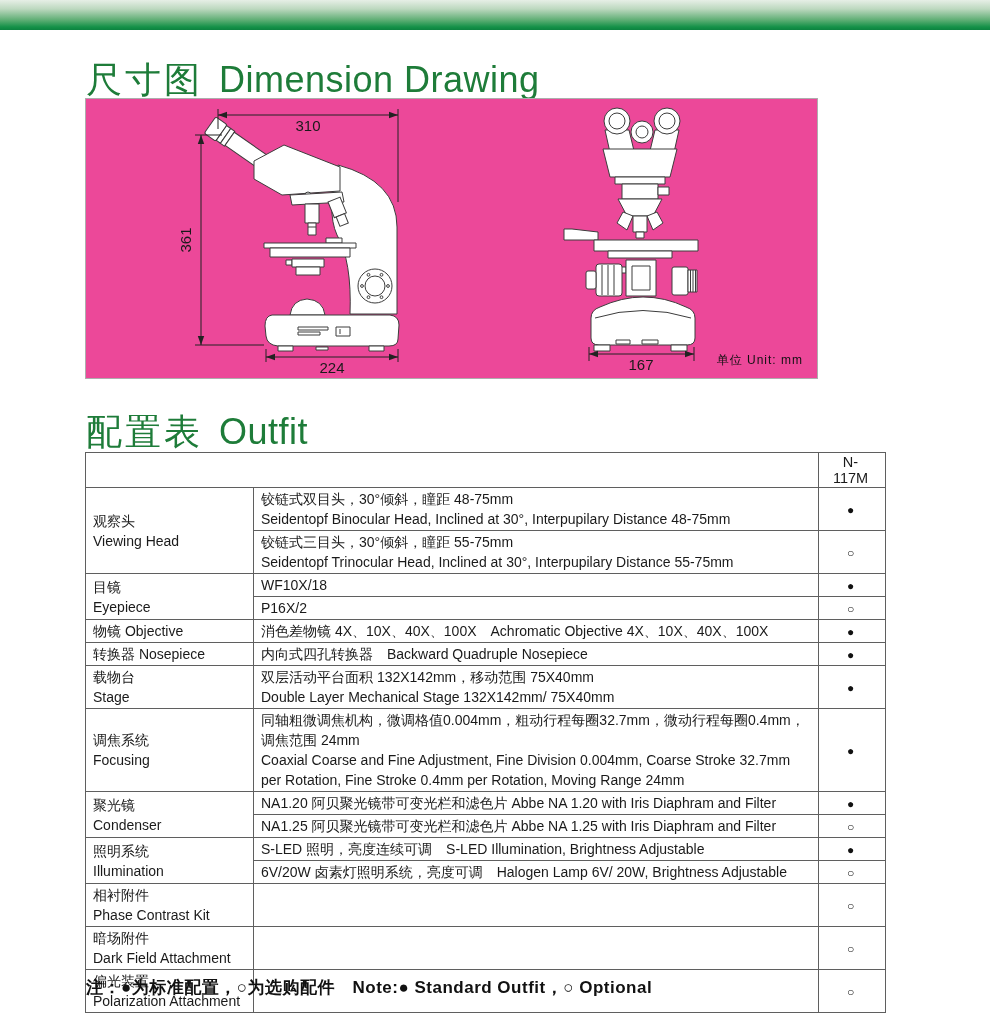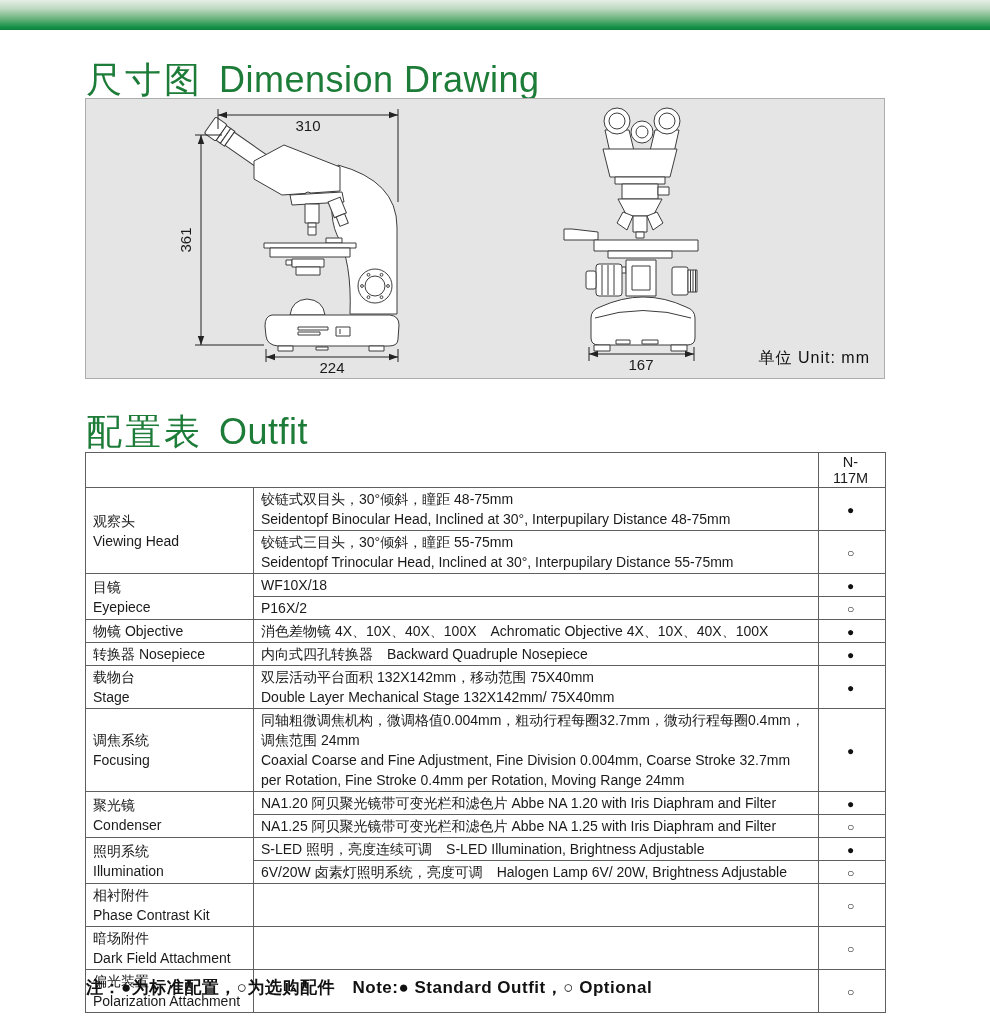--- a/index.html
+++ b/index.html
@@ -13,31 +13,31 @@
     position:absolute; left:0; top:0; width:990px; height:30px;
     background:linear-gradient(180deg,#e6efe6 0%,#bcd8bf 30%,#63b078 65%,#149148 90%,#0c8340 100%);
   }
   .section-title { position:absolute; left:86px; color:#1e7c39; font-size:36px; }
   .section-title .zh { letter-spacing:3px; }
   .section-title .en { margin-left:16px; letter-spacing:0.5px; }
   .title-dimension { top:56px; }
   .title-outfit   { top:408px;text-align:center; }
 
   .drawing-panel {
-    position:absolute; left:85px; top:98px; width:800px; height:281px;
-    border:1px solid #adadad; background:#e5e5e5;
+    position:absolute; left:85px; top:98px; width:733px; height:281px;
+    border:1px solid #adadad; background:#ec4899;
   }
   .drawing-panel svg { position:absolute; left:0; top:0; }
   svg .ink   { fill:#ffffff; stroke:#3c3c3c; stroke-width:1; stroke-linejoin:round; }
   svg .line  { fill:none; stroke:#3c3c3c; stroke-width:1; }
   svg .dimln { fill:none; stroke:#222222; stroke-width:1; }
   svg .arr   { fill:#222222; stroke:none; }
   svg text   { font-family:"Liberation Sans", sans-serif; font-size:15px; fill:#1a1a1a; }
   .unit-label {
-    position:absolute; right:14px; bottom:9px; font-size:16px; color:#111;
+    position:absolute; right:14px; bottom:9px; font-size:12px; color:#111;
     letter-spacing:1px;
   }
 
   table.outfit {
     position:absolute; left:85px; top:452px; width:800px;
     border-collapse:collapse; table-layout:fixed;
     font-size:14px; color:#1a1a1a; background:#fff;
   }
   table.outfit td {
     border:1px solid #5f5f5f; padding:1px 10px 1px 7px;

